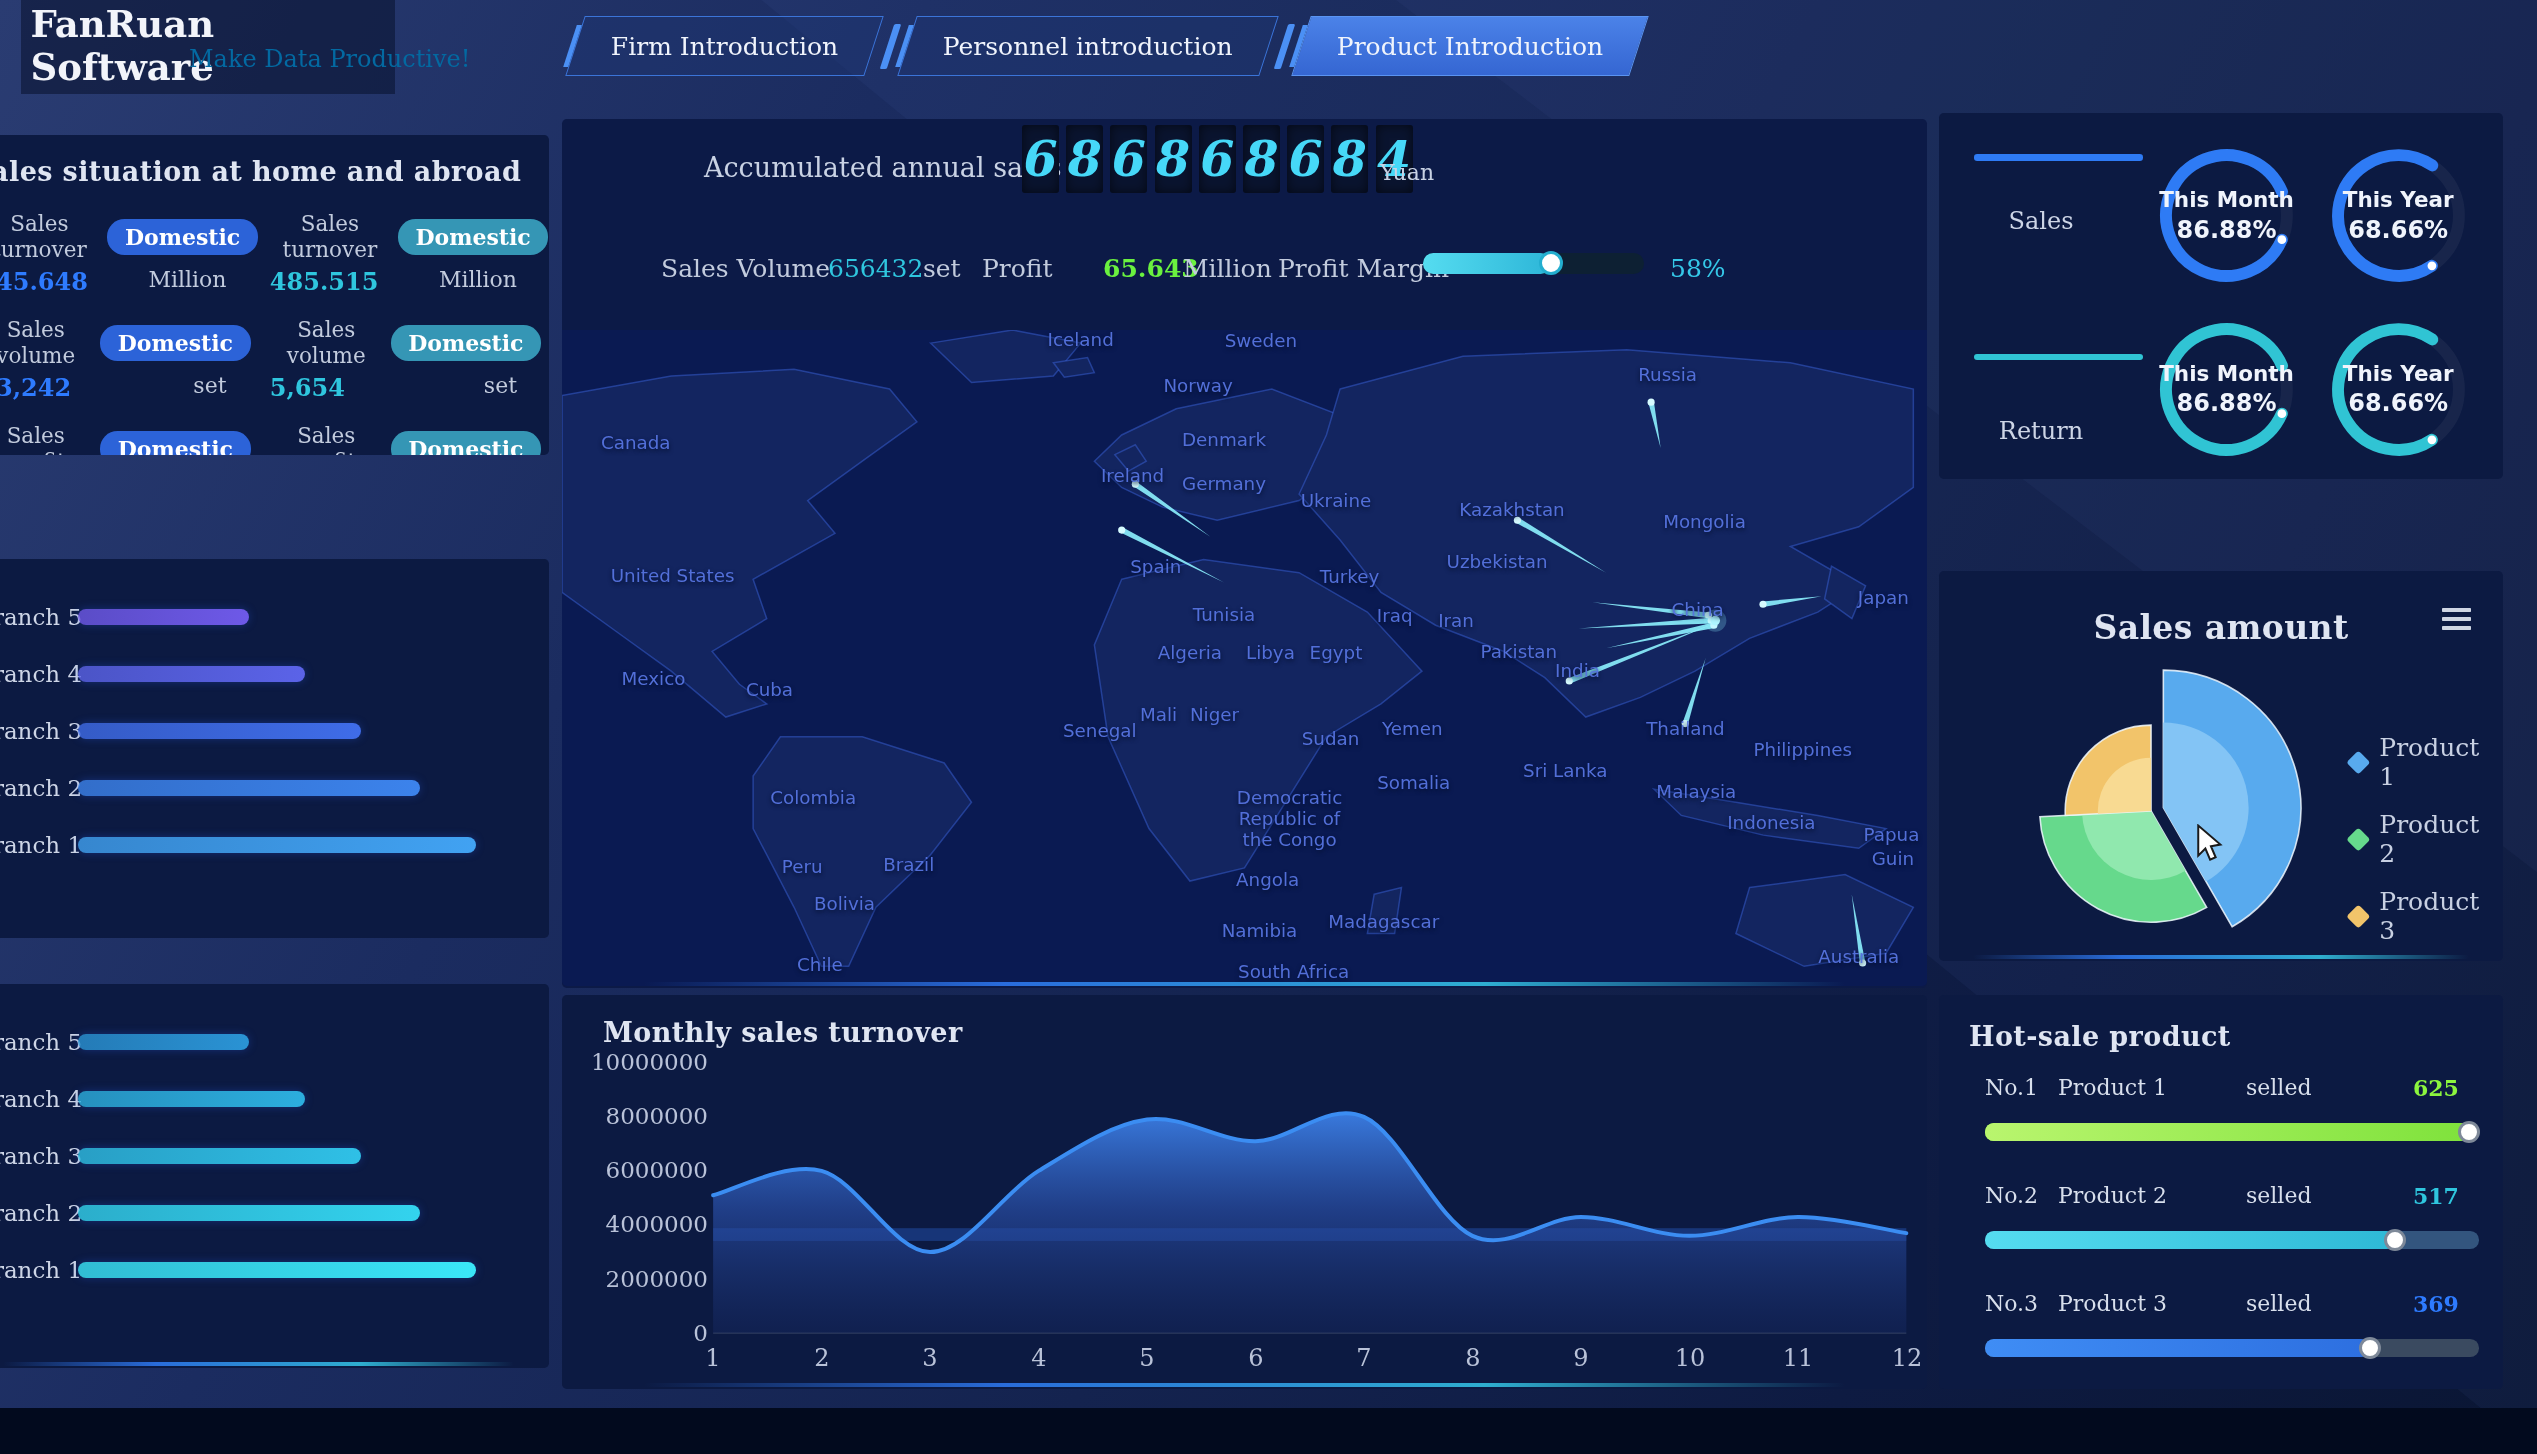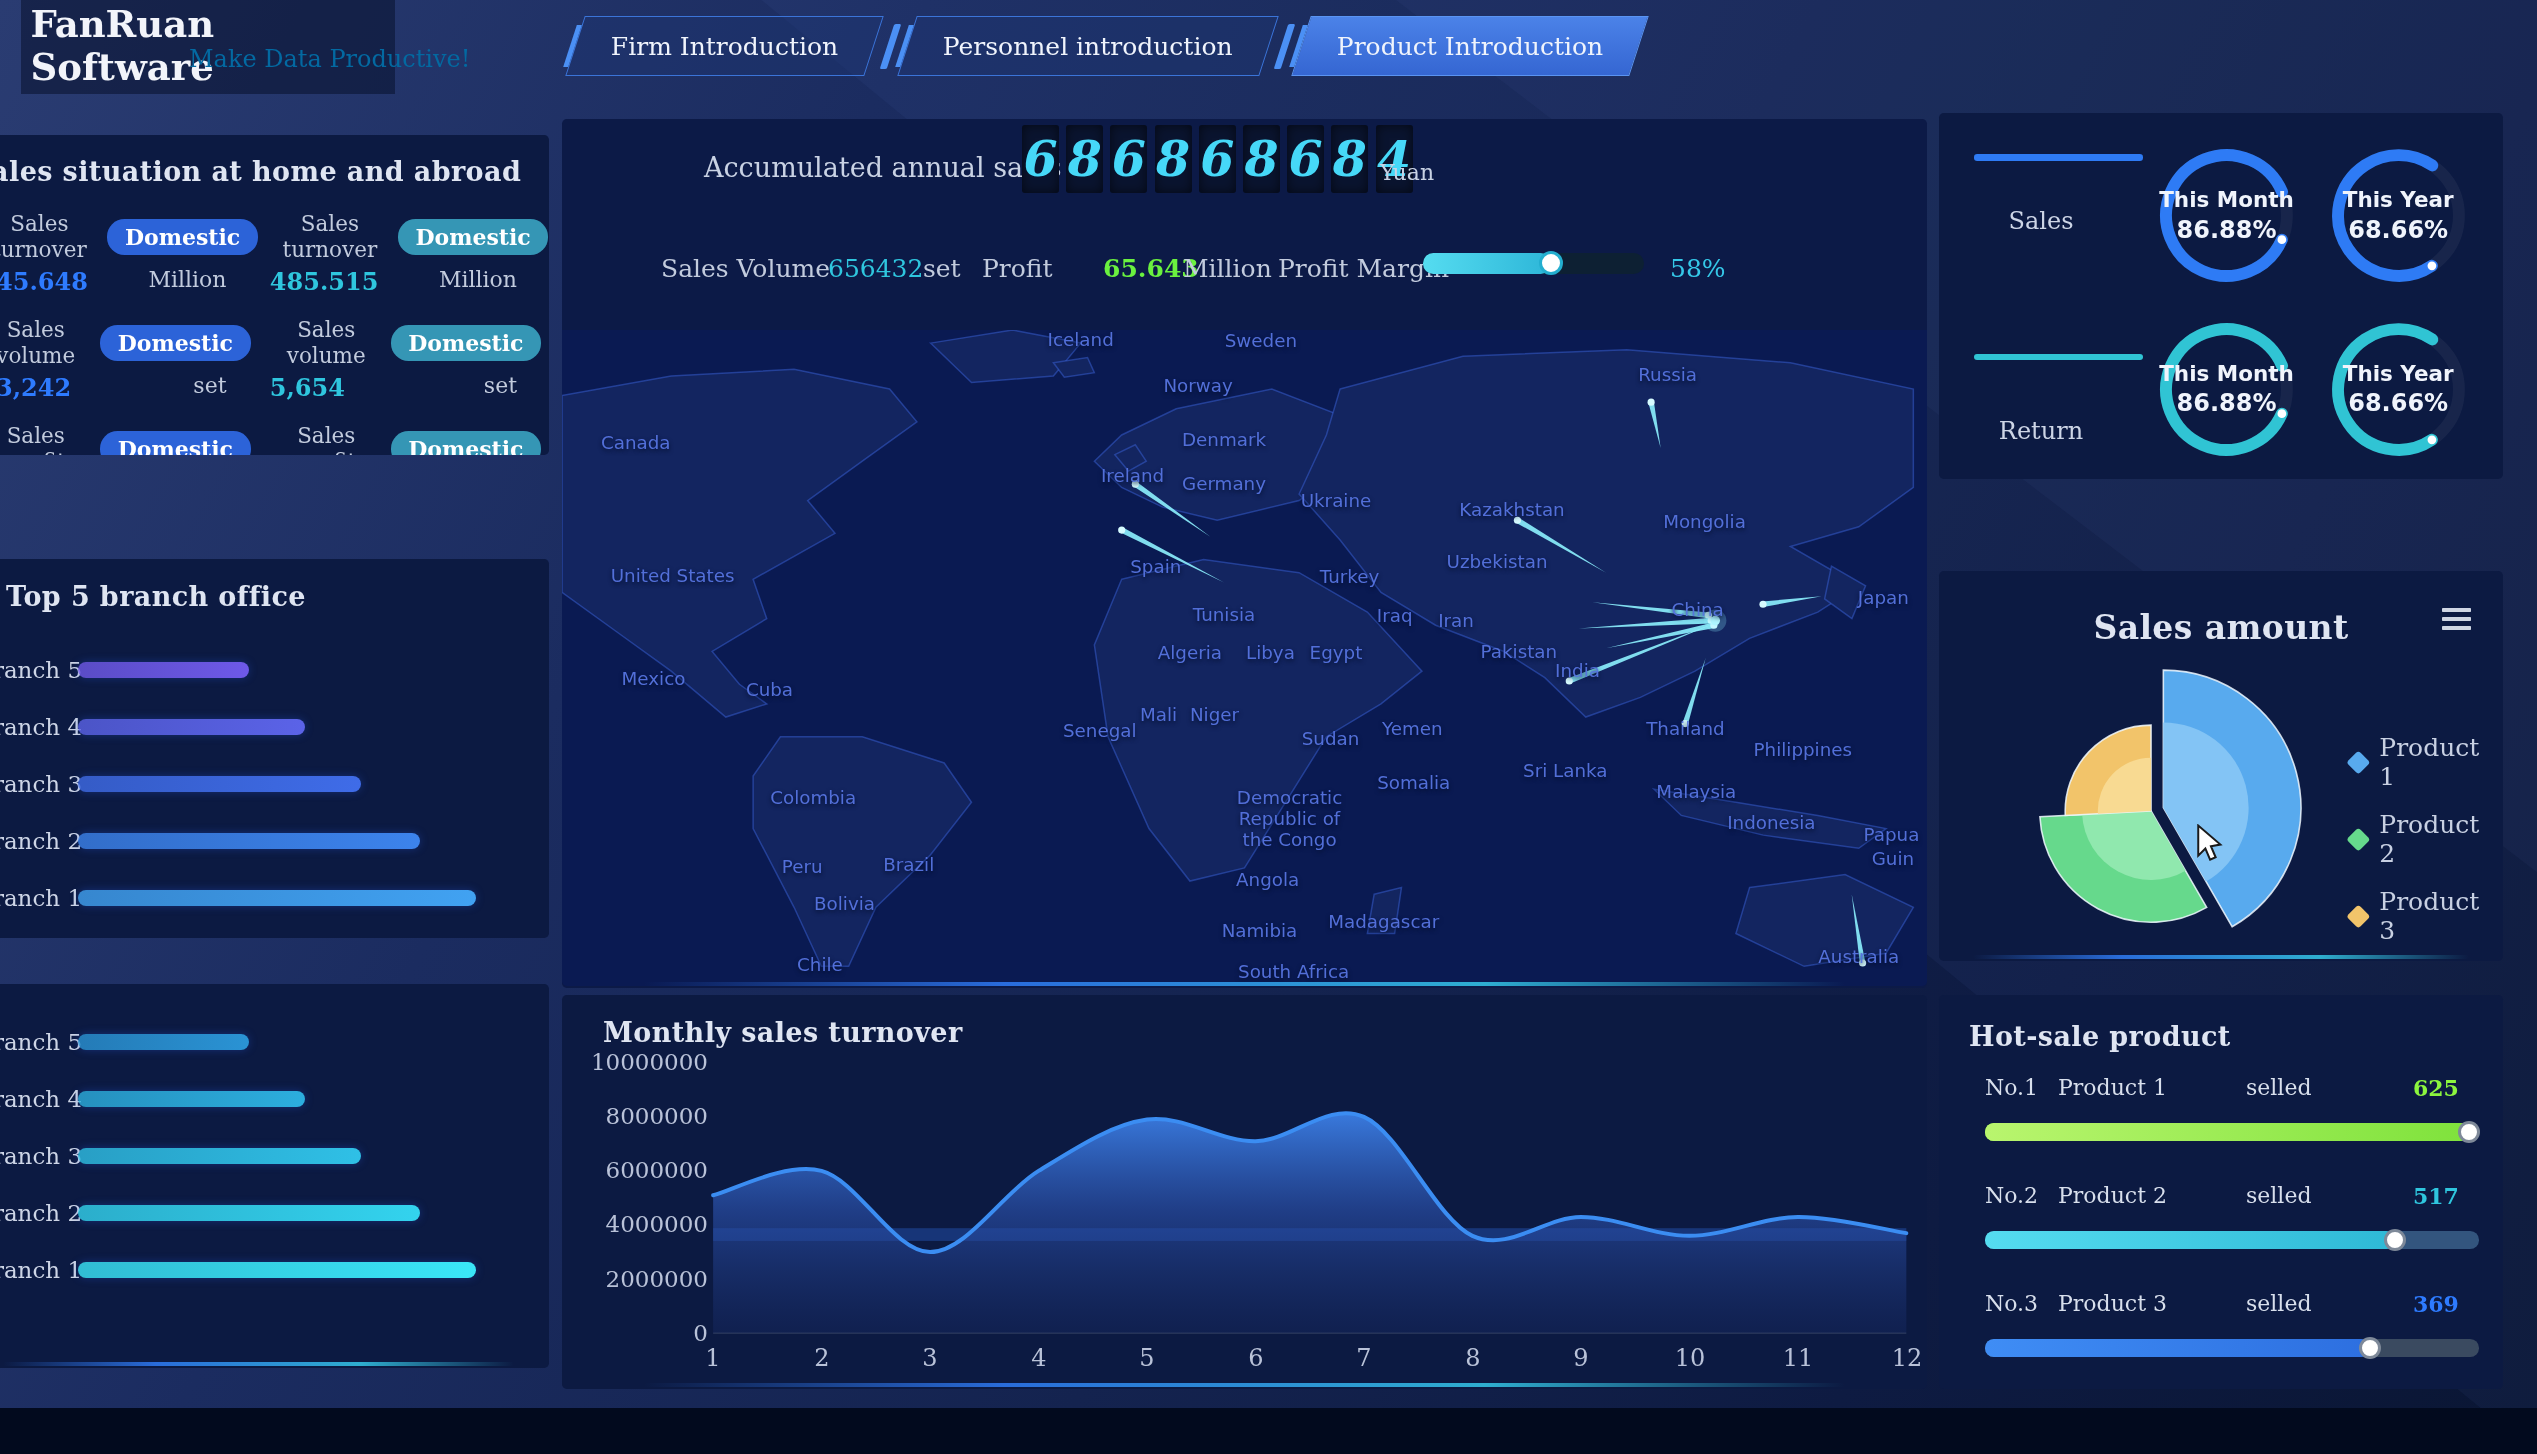--- a/index.html
+++ b/index.html
@@ -355,21 +355,20 @@
           <div class="sit-top">
             <div class="sit-label">Sales profit</div>
             <span class="sit-tag" style="background: rgb(53, 150, 181);">Domestic</span>
           </div>
         </div>
       </div>
     </div>
 </div>
 
 <div id="top5" class="panel">
-  <div class="panel-title bars-title">Top 5 branch office</div>
   <div class="bars-body" id="top5-bars">
       <div class="bar-row">
         <span class="bar-label">Branch 5</span>
         <div class="bar-track">
           <div class="bar-fill" style="width: 43%; background: linear-gradient(90deg, rgba(110, 89, 232, 0.8), rgb(110, 89, 232));"></div>
         </div>
       </div>
       <div class="bar-row">
         <span class="bar-label">Branch 4</span>
         <div class="bar-track">

